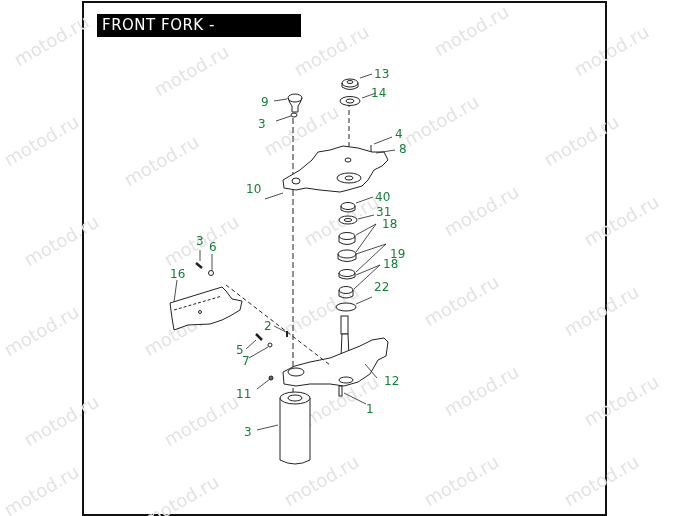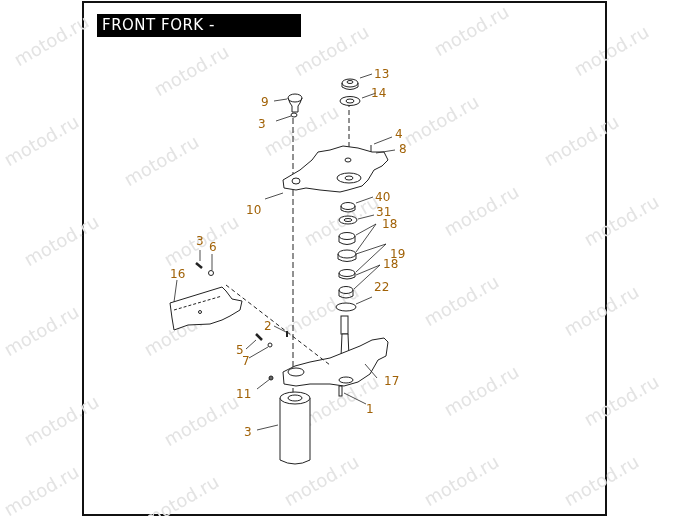--- a/index.html
+++ b/index.html
@@ -1,20 +1,20 @@
 <!DOCTYPE html>
 <html><head>
 <meta charset="utf-8">
 <style>
   html, body { margin: 0; padding: 0; background: #fff; }
   body { width: 688px; height: 516px; position: relative; overflow: hidden; font-family: "DejaVu Sans", sans-serif; }
   .frame { position: absolute; left: 82px; top: 1px; width: 521px; height: 511px; border: 2px solid #111; background: #fff; }
   .title { position: absolute; left: 97px; top: 14px; height: 23px; width: 204px; background: #000; color: #fff; font-size: 15px; line-height: 23px; padding-left: 5px; box-sizing: border-box; letter-spacing: 0.5px; }
   svg.diagram { position: absolute; left: 0; top: 0; }
-  .callout { position: absolute; font-family: "DejaVu Sans", sans-serif; font-size: 12px; color: #a16207; line-height: 12px; }
+  .callout { position: absolute; font-family: "DejaVu Sans", sans-serif; font-size: 12px; color: #15803d; line-height: 12px; }
   .wm { position: absolute; font-family: "DejaVu Sans", sans-serif; font-size: 18px; color: #e3e3e3; transform: rotate(-30deg); white-space: nowrap; pointer-events: none; }
 </style>
 </head>
 <body>
 
 <div class="frame"></div>
 
 <div>
   <div class="wm" style="left:10px;top:30px">motod.ru</div>
   <div class="wm" style="left:150px;top:60px">motod.ru</div>
@@ -167,29 +167,29 @@
     <line x1="257" y1="430" x2="278" y2="425"></line>
   </g>
 </svg>
 
 <div class="callout" style="left:374px;top:68px">13</div>
 <div class="callout" style="left:371px;top:87px">14</div>
 <div class="callout" style="left:261px;top:96px">9</div>
 <div class="callout" style="left:258px;top:118px">3</div>
 <div class="callout" style="left:395px;top:128px">4</div>
 <div class="callout" style="left:399px;top:143px">8</div>
-<div class="callout" style="left:246px;top:204px">10</div>
+<div class="callout" style="left:246px;top:183px">10</div>
 <div class="callout" style="left:375px;top:191px">40</div>
 <div class="callout" style="left:376px;top:206px">31</div>
 <div class="callout" style="left:382px;top:218px">18</div>
 <div class="callout" style="left:390px;top:248px">19</div>
 <div class="callout" style="left:383px;top:258px">18</div>
 <div class="callout" style="left:374px;top:281px">22</div>
 <div class="callout" style="left:196px;top:235px">3</div>
 <div class="callout" style="left:209px;top:241px">6</div>
 <div class="callout" style="left:170px;top:268px">16</div>
 <div class="callout" style="left:264px;top:320px">2</div>
 <div class="callout" style="left:236px;top:344px">5</div>
 <div class="callout" style="left:242px;top:355px">7</div>
 <div class="callout" style="left:236px;top:388px">11</div>
-<div class="callout" style="left:384px;top:375px">17</div>
+<div class="callout" style="left:384px;top:375px">12</div>
 <div class="callout" style="left:366px;top:403px">1</div>
 <div class="callout" style="left:244px;top:426px">3</div>
 
 </body></html>

